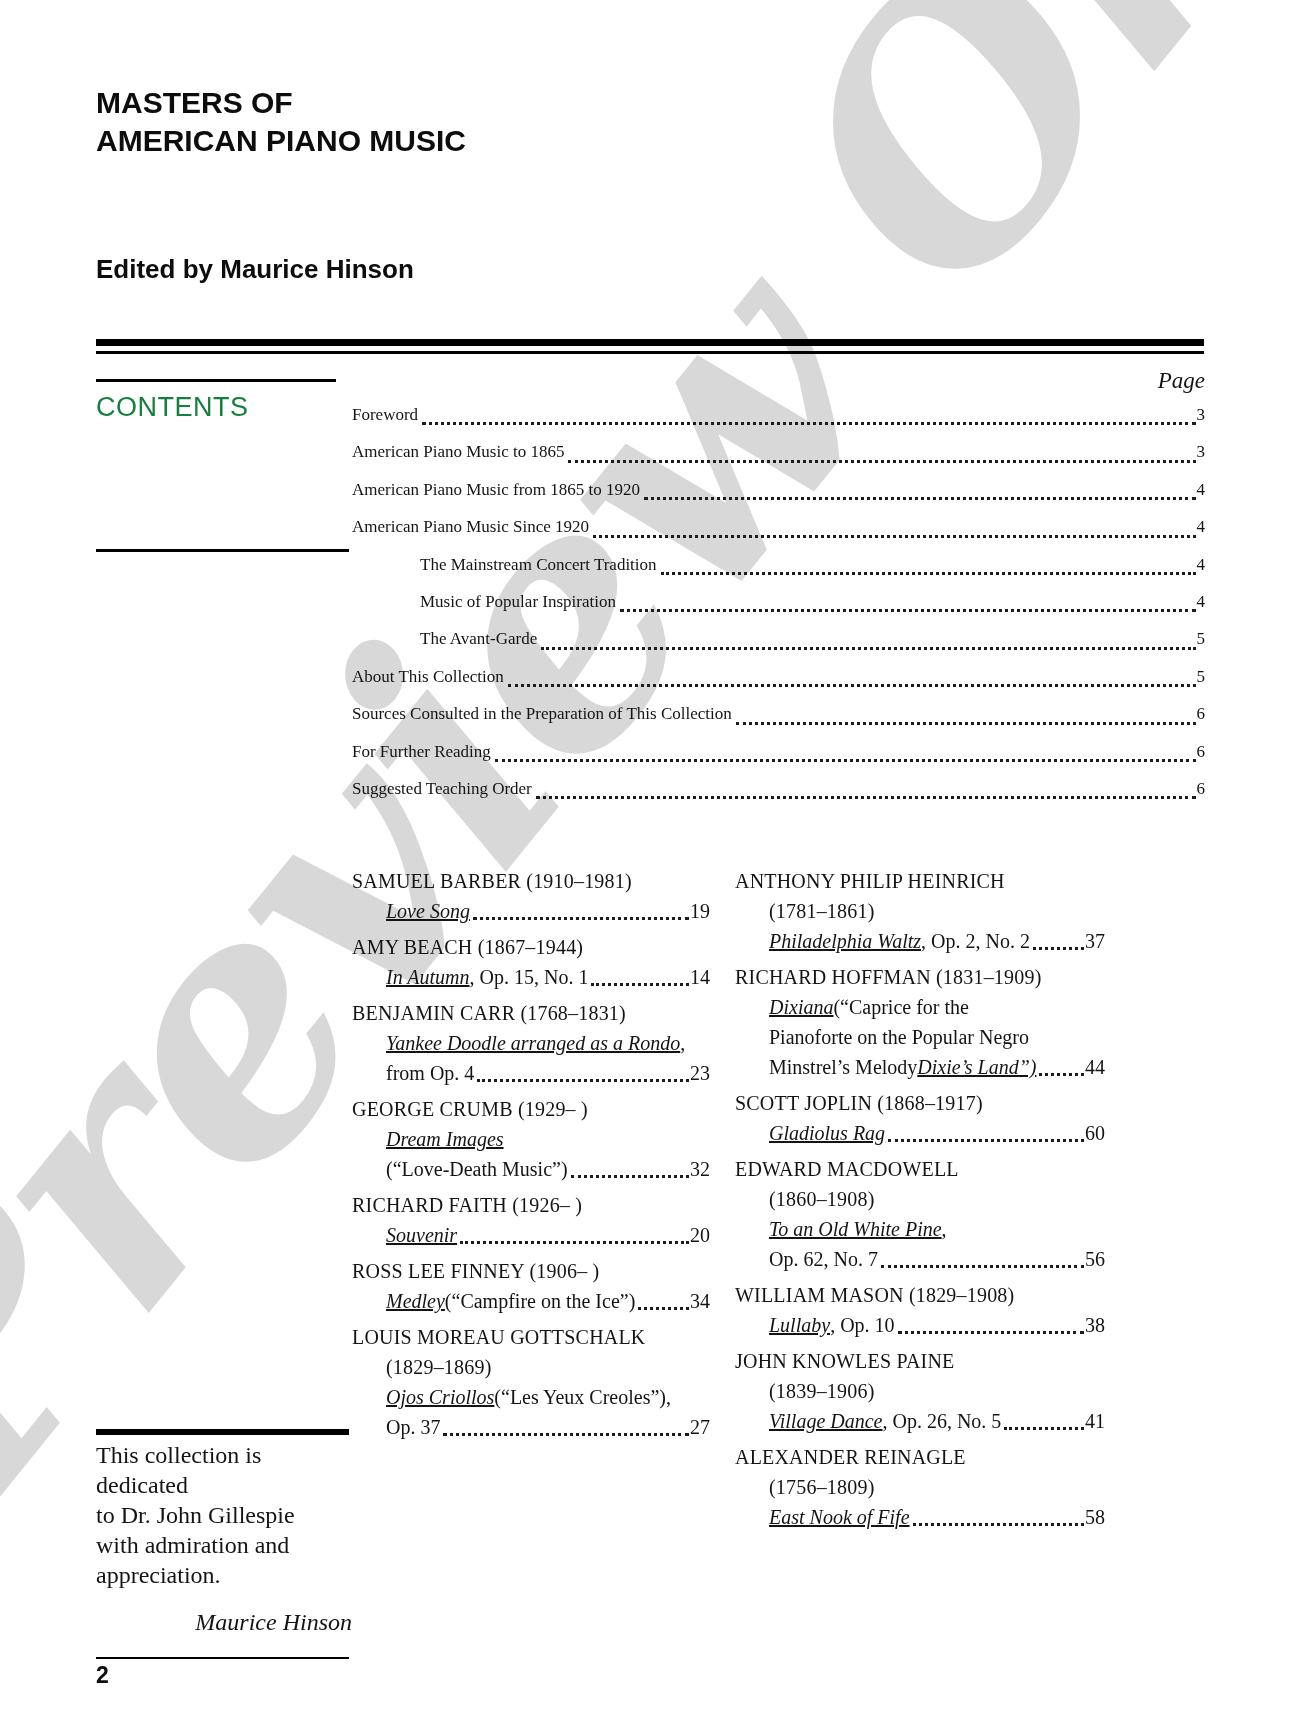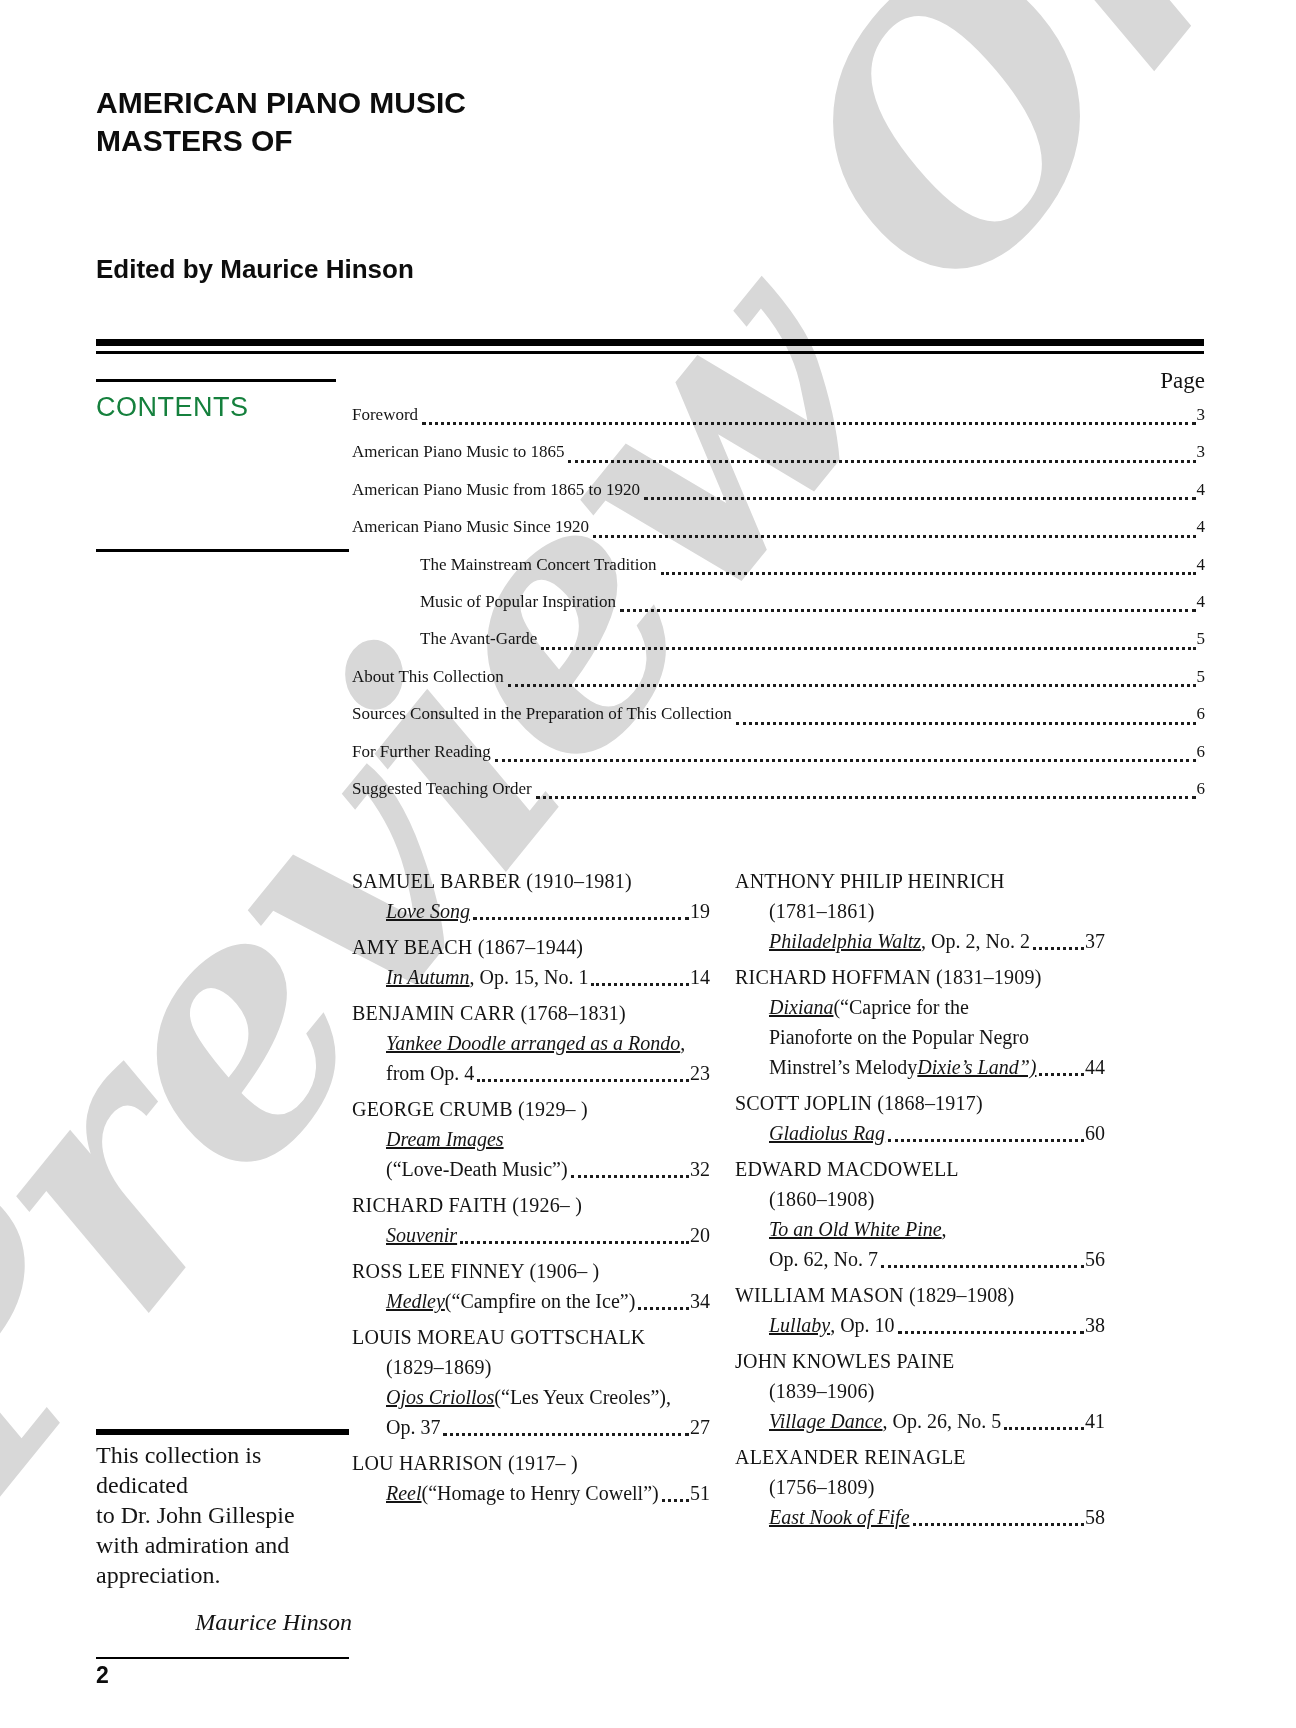--- a/index.html
+++ b/index.html
@@ -26,21 +26,21 @@
   .rule-short-a{position:absolute;left:96px;top:379px;width:240px;height:0;border-top:3px solid #000;}
   .rule-short-b{position:absolute;left:96px;top:549px;width:253px;height:0;border-top:3px solid #000;}
   .rule-dedication{position:absolute;left:96px;top:1429px;width:253px;height:0;border-top:6px solid #000;}
   .rule-footer{position:absolute;left:96px;top:1657px;width:253px;height:0;border-top:2px solid #000;}
 
   .contents-heading{position:absolute;left:96px;top:392px;font-family:"Liberation Sans",sans-serif;
                     font-weight:normal;font-size:27px;letter-spacing:0.5px;color:#15803d;}
 
   
   .toc-main{position:absolute;left:352px;top:366px;width:853px;}
-  .page-label{text-align:right;font-size:23px;line-height:30px;}
+  .page-label{text-align:right;font-style:italic;font-size:23px;line-height:30px;}
   .toc-row{display:flex;line-height:37.4px;font-size:17px;white-space:nowrap;}
   .toc-row.indent{padding-left:68px;}
   .toc-row .t{flex:0 0 auto;}
   .dots{flex:1 1 auto;min-width:10px;border-bottom:3px dotted #1c1c1c;
         align-self:flex-end;margin:0 1px 8px 4px;}
   .pg{flex:0 0 auto;}
 
   
   .col{position:absolute;top:866px;font-size:20px;line-height:30px;}
   .col.left{left:352px;width:358px;}
@@ -61,22 +61,22 @@
 </style>
 </head>
 <body>
 
 <div class="page">
 
   <div class="watermark">Preview Only</div>
 
   <div class="layer">
     <div class="title">
+      <div>MASTERS OF</div>
       <div>AMERICAN PIANO MUSIC</div>
-      <div>MASTERS OF</div>
     </div>
 
     <div class="edited">Edited by Maurice Hinson</div>
 
     <div class="rule-double"></div>
     <div class="rule-short-a"></div>
 
     <div class="contents-heading">CONTENTS</div>
 
     <div class="rule-short-b"></div>
@@ -204,29 +204,20 @@
           <div class="name">LOUIS MOREAU GOTTSCHALK</div>
           <div class="name cont">(1829–1869)</div>
           <div class="work-line">
             <span class="it">Ojos Criollos</span>
             <span class="ro"> (“Les Yeux Creoles”),</span>
           </div>
           <div class="work-line">
             <span class="ro">Op. 37</span>
             <span class="dots"></span>
             <span class="pg">27</span>
-          </div>
-        </div>
-        <div class="entry">
-          <div class="name">LOU HARRISON (1917– )</div>
-          <div class="work-line">
-            <span class="it">Reel</span>
-            <span class="ro"> (“Homage to Henry Cowell”) </span>
-            <span class="dots"></span>
-            <span class="pg">51</span>
           </div>
         </div>
       </div>
     <div class="col right">
         <div class="entry">
           <div class="name">ANTHONY PHILIP HEINRICH</div>
           <div class="name cont">(1781–1861)</div>
           <div class="work-line">
             <span class="it">Philadelphia Waltz</span>
             <span class="ro">, Op. 2, No. 2 </span>

